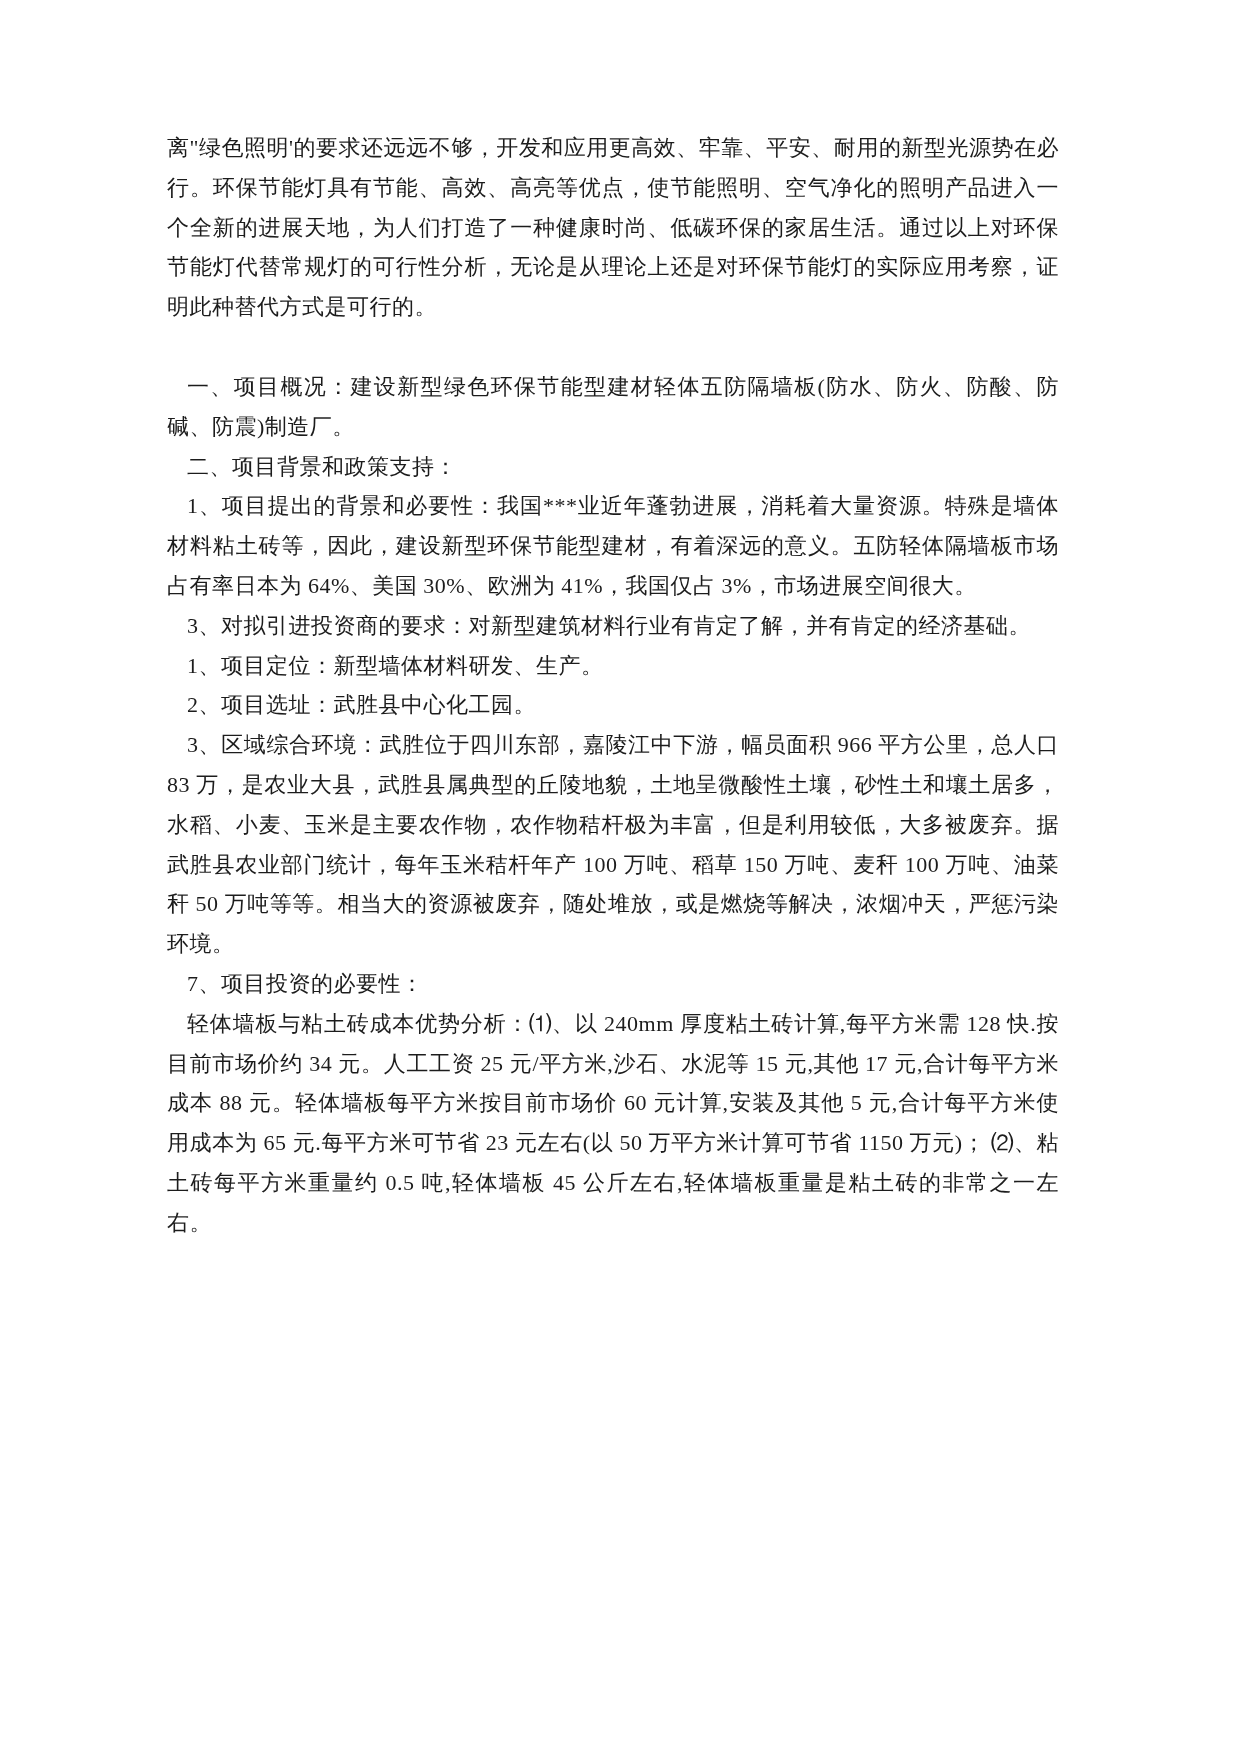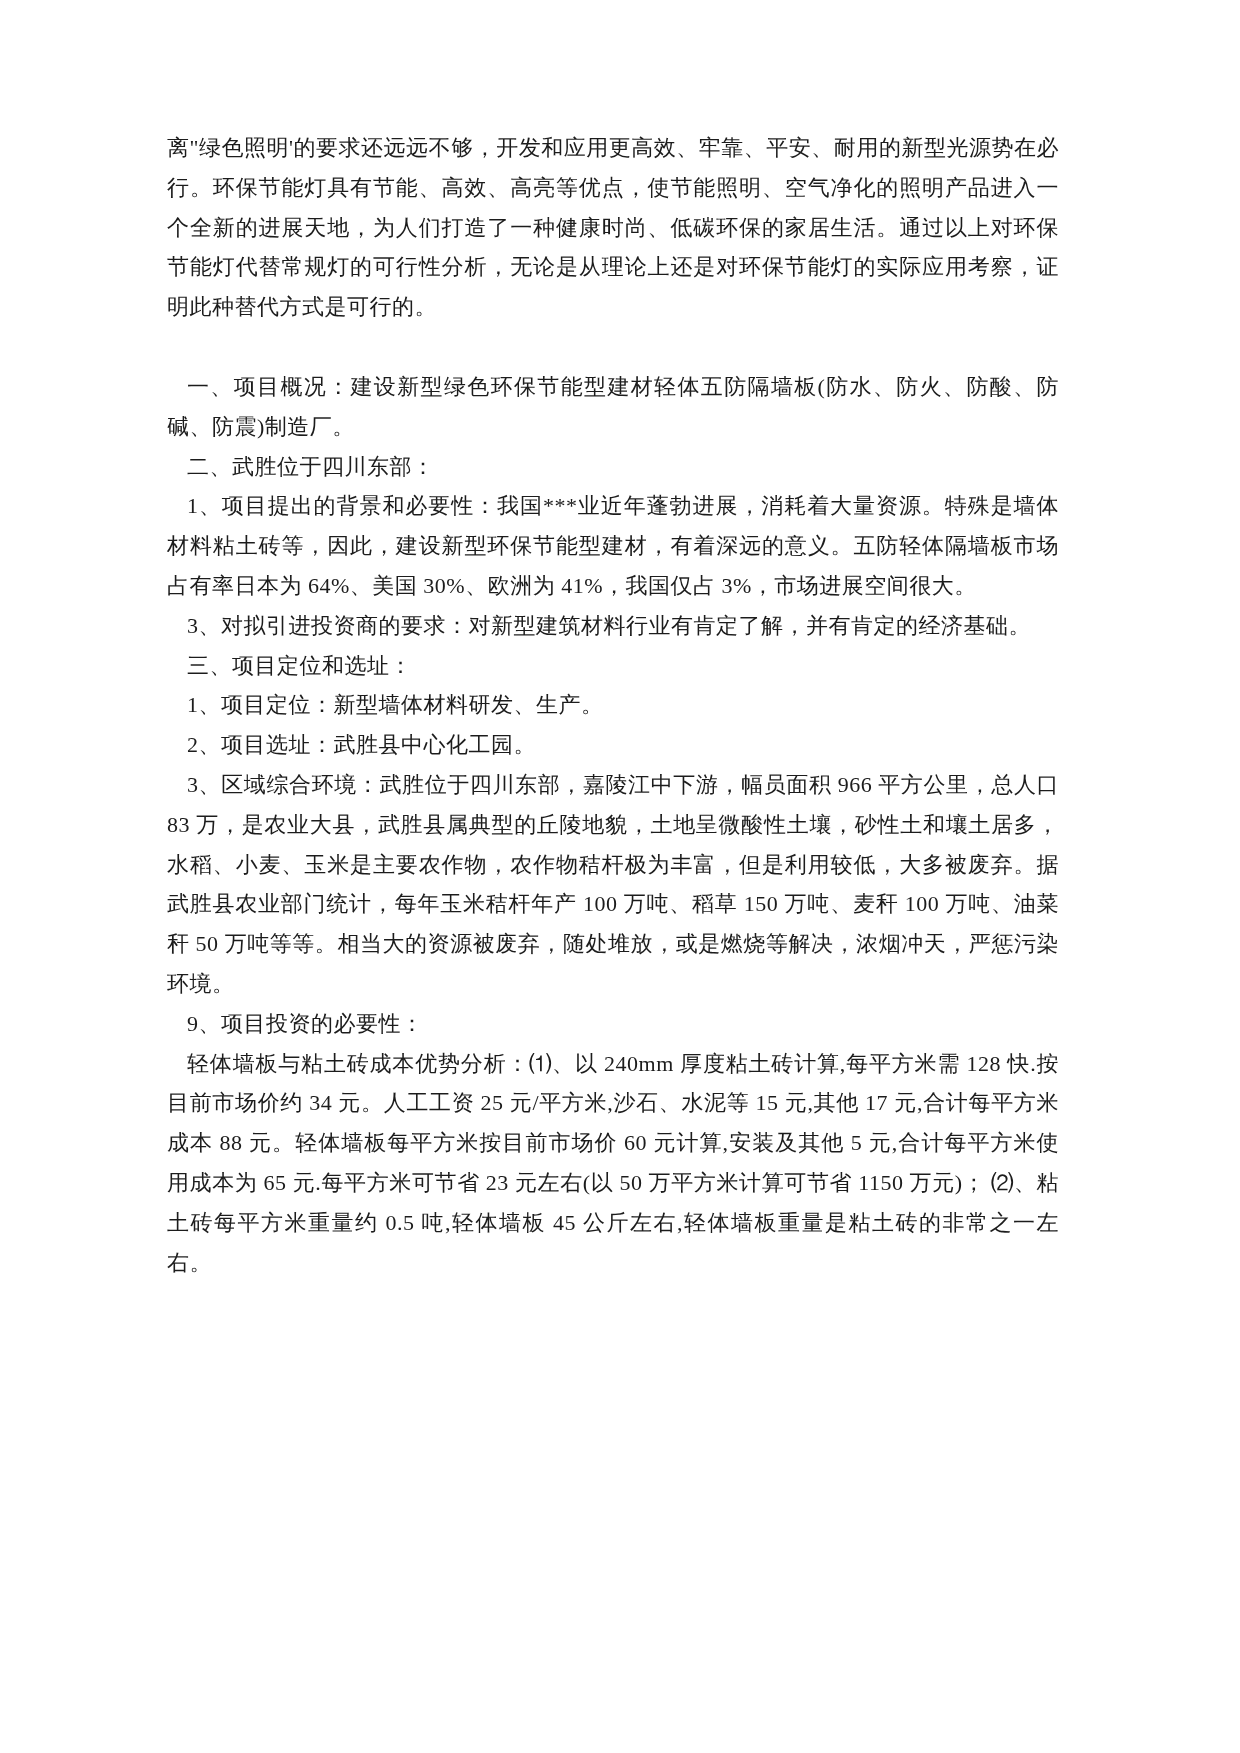--- a/index.html
+++ b/index.html
@@ -43,34 +43,33 @@
 
 <div class="page">
   <div class="doc-content">
 
     <p>离"绿色照明'的要求还远远不够，开发和应用更高效、牢靠、平安、耐用的新型光源势在必行。环保节能灯具有节能、高效、高亮等优点，使节能照明、空气净化的照明产品进入一个全新的进展天地，为人们打造了一种健康时尚、低碳环保的家居生活。通过以上对环保节能灯代替常规灯的可行性分析，无论是从理论上还是对环保节能灯的实际应用考察，证明此种替代方式是可行的。</p>
 
     <div class="para-gap"></div>
 
     <p class="indent">一、项目概况：建设新型绿色环保节能型建材轻体五防隔墙板(防水、防火、防酸、防碱、防震)制造厂。</p>
 
-    <p class="indent">二、武胜位于四川东部：</p>
+    <p class="indent">二、项目背景和政策支持：</p>
 
     <p class="indent">1、项目提出的背景和必要性：我国***业近年蓬勃进展，消耗着大量资源。特殊是墙体材料粘土砖等，因此，建设新型环保节能型建材，有着深远的意义。五防轻体隔墙板市场占有率日本为 64%、美国 30%、欧洲为 41%，我国仅占 3%，市场进展空间很大。</p>
 
 
     <p class="indent">3、对拟引进投资商的要求：对新型建筑材料行业有肯定了解，并有肯定的经济基础。</p>
 
-    <p class="indent">三、项目定位和选址：</p>
 
     <p class="indent">1、项目定位：新型墙体材料研发、生产。</p>
 
     <p class="indent">2、项目选址：武胜县中心化工园。</p>
 
     <p class="indent">3、区域综合环境：武胜位于四川东部，嘉陵江中下游，幅员面积 966 平方公里，总人口 83 万，是农业大县，武胜县属典型的丘陵地貌，土地呈微酸性土壤，砂性土和壤土居多，水稻、小麦、玉米是主要农作物，农作物秸杆极为丰富，但是利用较低，大多被废弃。据武胜县农业部门统计，每年玉米秸杆年产 100 万吨、稻草 150 万吨、麦秆 100 万吨、油菜秆 50 万吨等等。相当大的资源被废弃，随处堆放，或是燃烧等解决，浓烟冲天，严惩污染环境。</p>
 
-    <p class="indent">9、项目投资的必要性：</p>
+    <p class="indent">7、项目投资的必要性：</p>
 
 
     <p class="indent">轻体墙板与粘土砖成本优势分析：⑴、以 240mm 厚度粘土砖计算,每平方米需 128 快.按目前市场价约 34 元。人工工资 25 元/平方米,沙石、水泥等 15 元,其他 17 元,合计每平方米成本 88 元。轻体墙板每平方米按目前市场价 60 元计算,安装及其他 5 元,合计每平方米使用成本为 65 元.每平方米可节省 23 元左右(以 50 万平方米计算可节省 1150 万元)； ⑵、粘土砖每平方米重量约 0.5 吨,轻体墙板 45 公斤左右,轻体墙板重量是粘土砖的非常之一左右。</p>
 
   </div>
 </div>
 
 </body></html>

